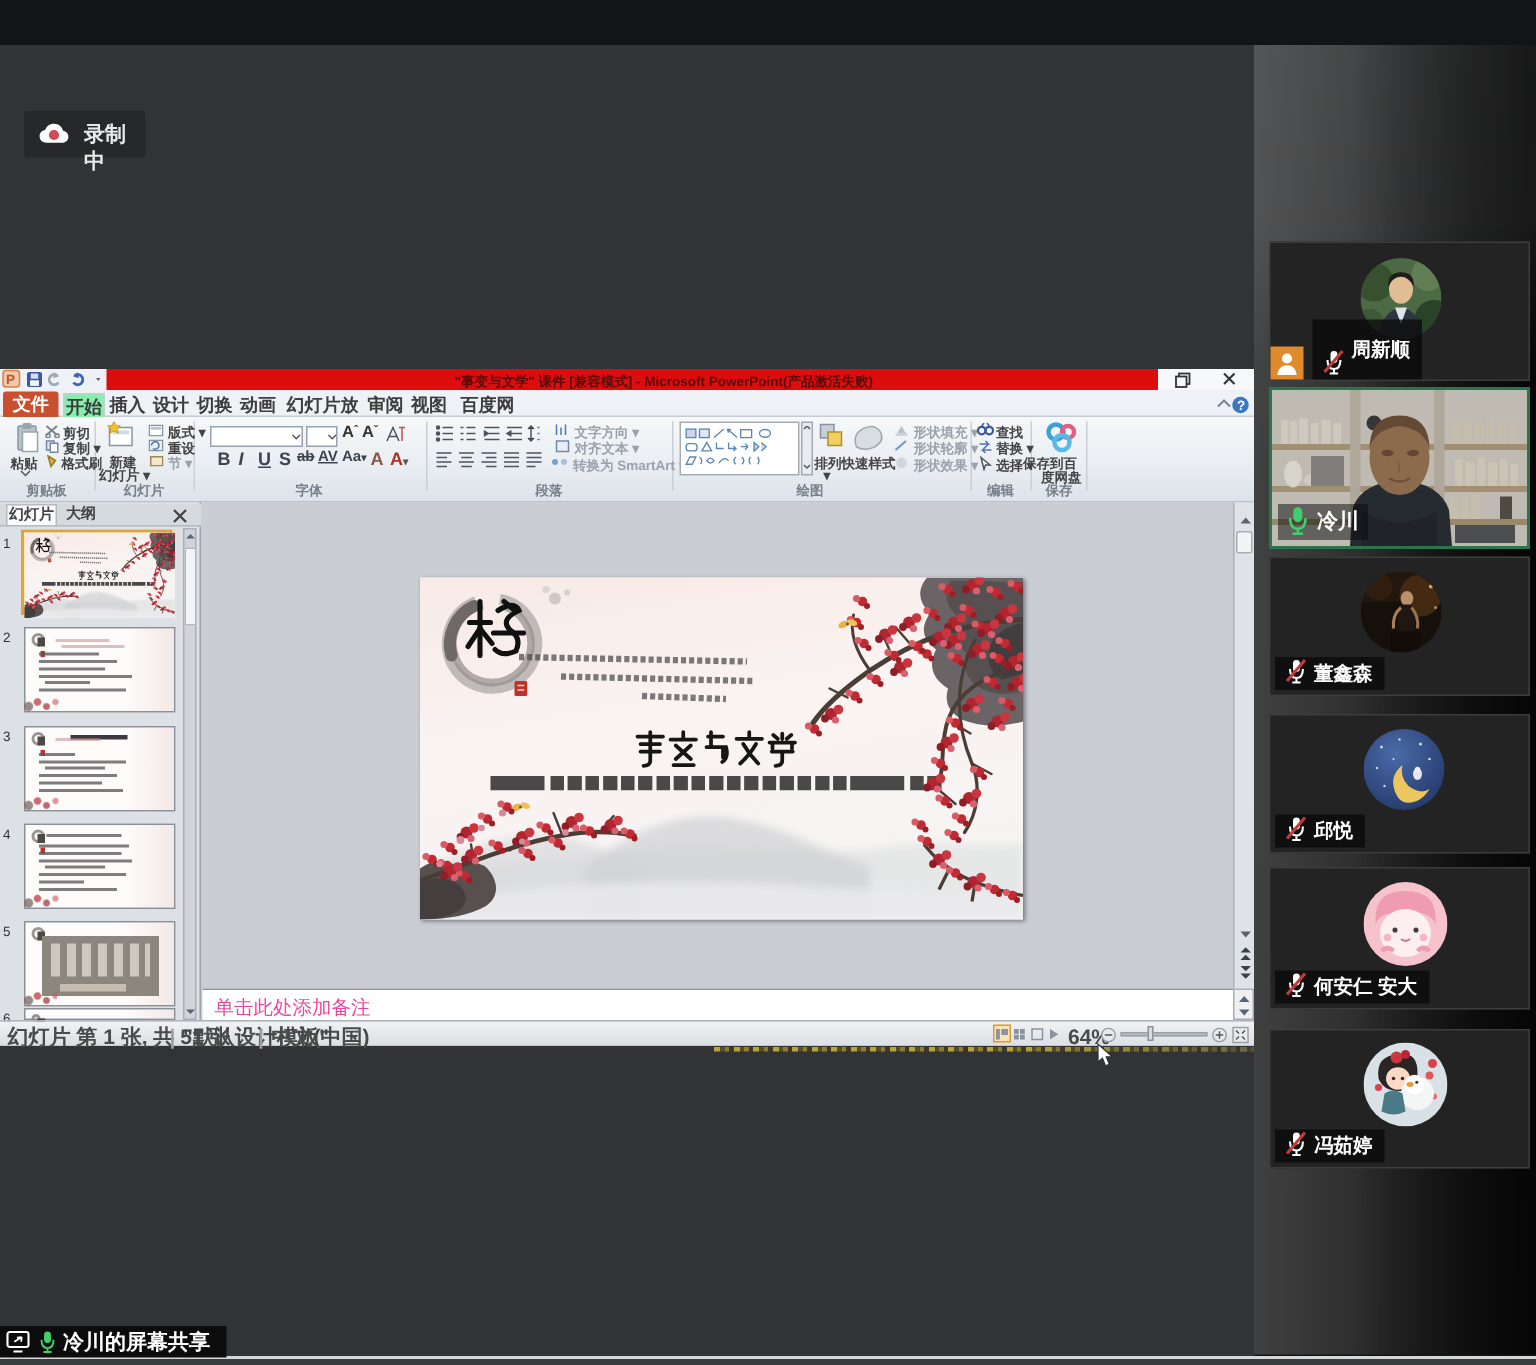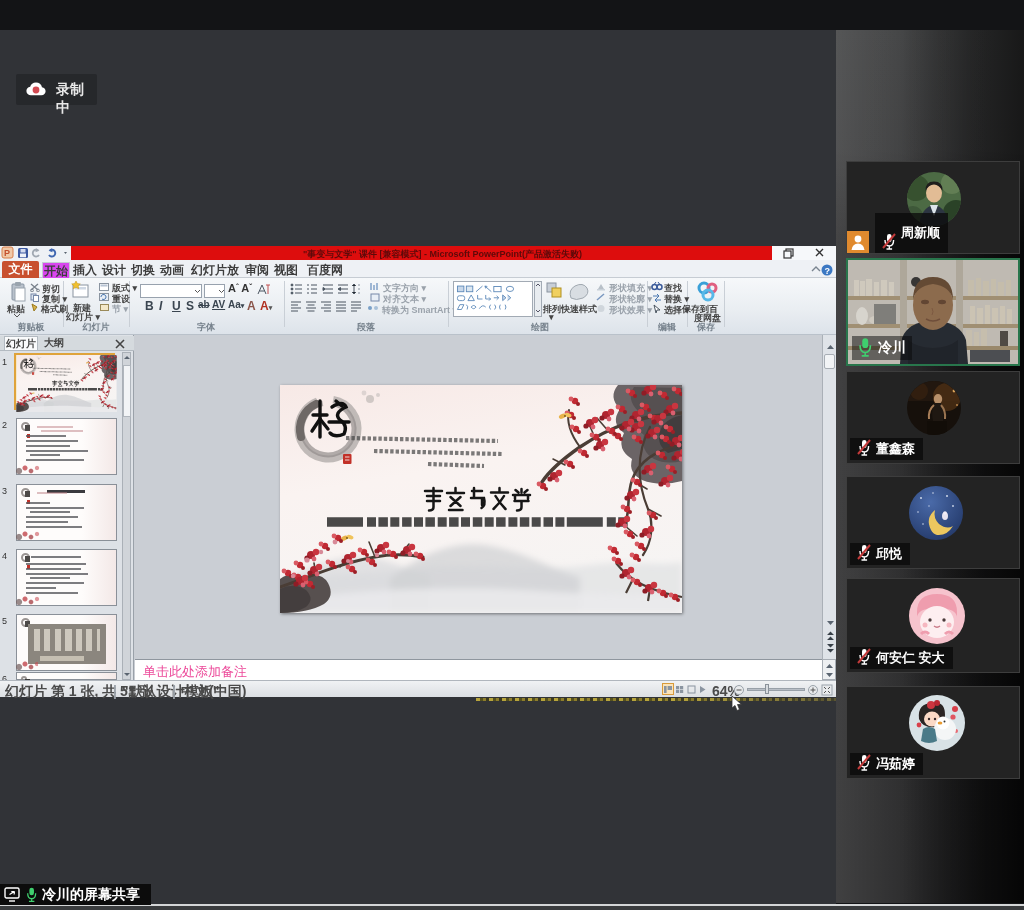--- a/index.html
+++ b/index.html
@@ -25,21 +25,21 @@
 
 #ppt{left:0;top:246px;width:836px;height:451px;background:#eef1f4;}
 #qat{left:0;top:0;width:71px;height:14px;background:#eef1f5;}
 #tred{left:71px;top:0;width:701px;height:14px;background:#dd0d0d;}
 #tred .tt{position:absolute;left:232px;top:2px;font-size:9px;color:#5d0a0a;white-space:nowrap;font-weight:bold;}
 #twhite{left:772px;top:0;width:64px;height:14px;background:#f6f8fa;}
 
 #tabrow{left:0;top:14px;width:836px;height:18px;background:#eef1f5;border-bottom:1px solid #c6ccd3;}
 .tab{position:absolute;top:2px;height:16px;font-size:12px;color:#3d3d3d;text-align:center;line-height:16px;font-weight:bold;}
 #tab-file{left:2px;top:1px;width:37px;height:24px;background:#c8502f;color:#fff;border-radius:2px 2px 0 0;}
-#tab-home{background:#d946ef;border:1px solid #c6ccd3;border-bottom:none;text-align:center;}
+#tab-home{background:#86efac;border:1px solid #c6ccd3;border-bottom:none;text-align:center;}
 
 #ribbon{left:0;top:32px;width:836px;height:57px;background:linear-gradient(180deg,#f6f8fa 0,#eaeef2 55%,#dde3ea 100%);border-bottom:1px solid #b9c1ca;}
 .gdiv{position:absolute;top:3px;height:46px;width:1px;background:#c9cfd6;}
 .glabel{position:absolute;top:43px;font-size:9px;color:#75808b;width:60px;text-align:center;font-weight:bold;}
 .rtxt{position:absolute;font-size:9px;color:#444;white-space:nowrap;font-weight:bold;}
 .rtxt.gray{color:#9aa2ab;}
 .ric{position:absolute;}
 
 #pptbody{left:0;top:89px;width:836px;height:362px;background:#caced4;}
 #lpanel{left:0;top:0;width:134px;height:345px;background:#dde1e6;border-right:1px solid #9aa1a9;}

